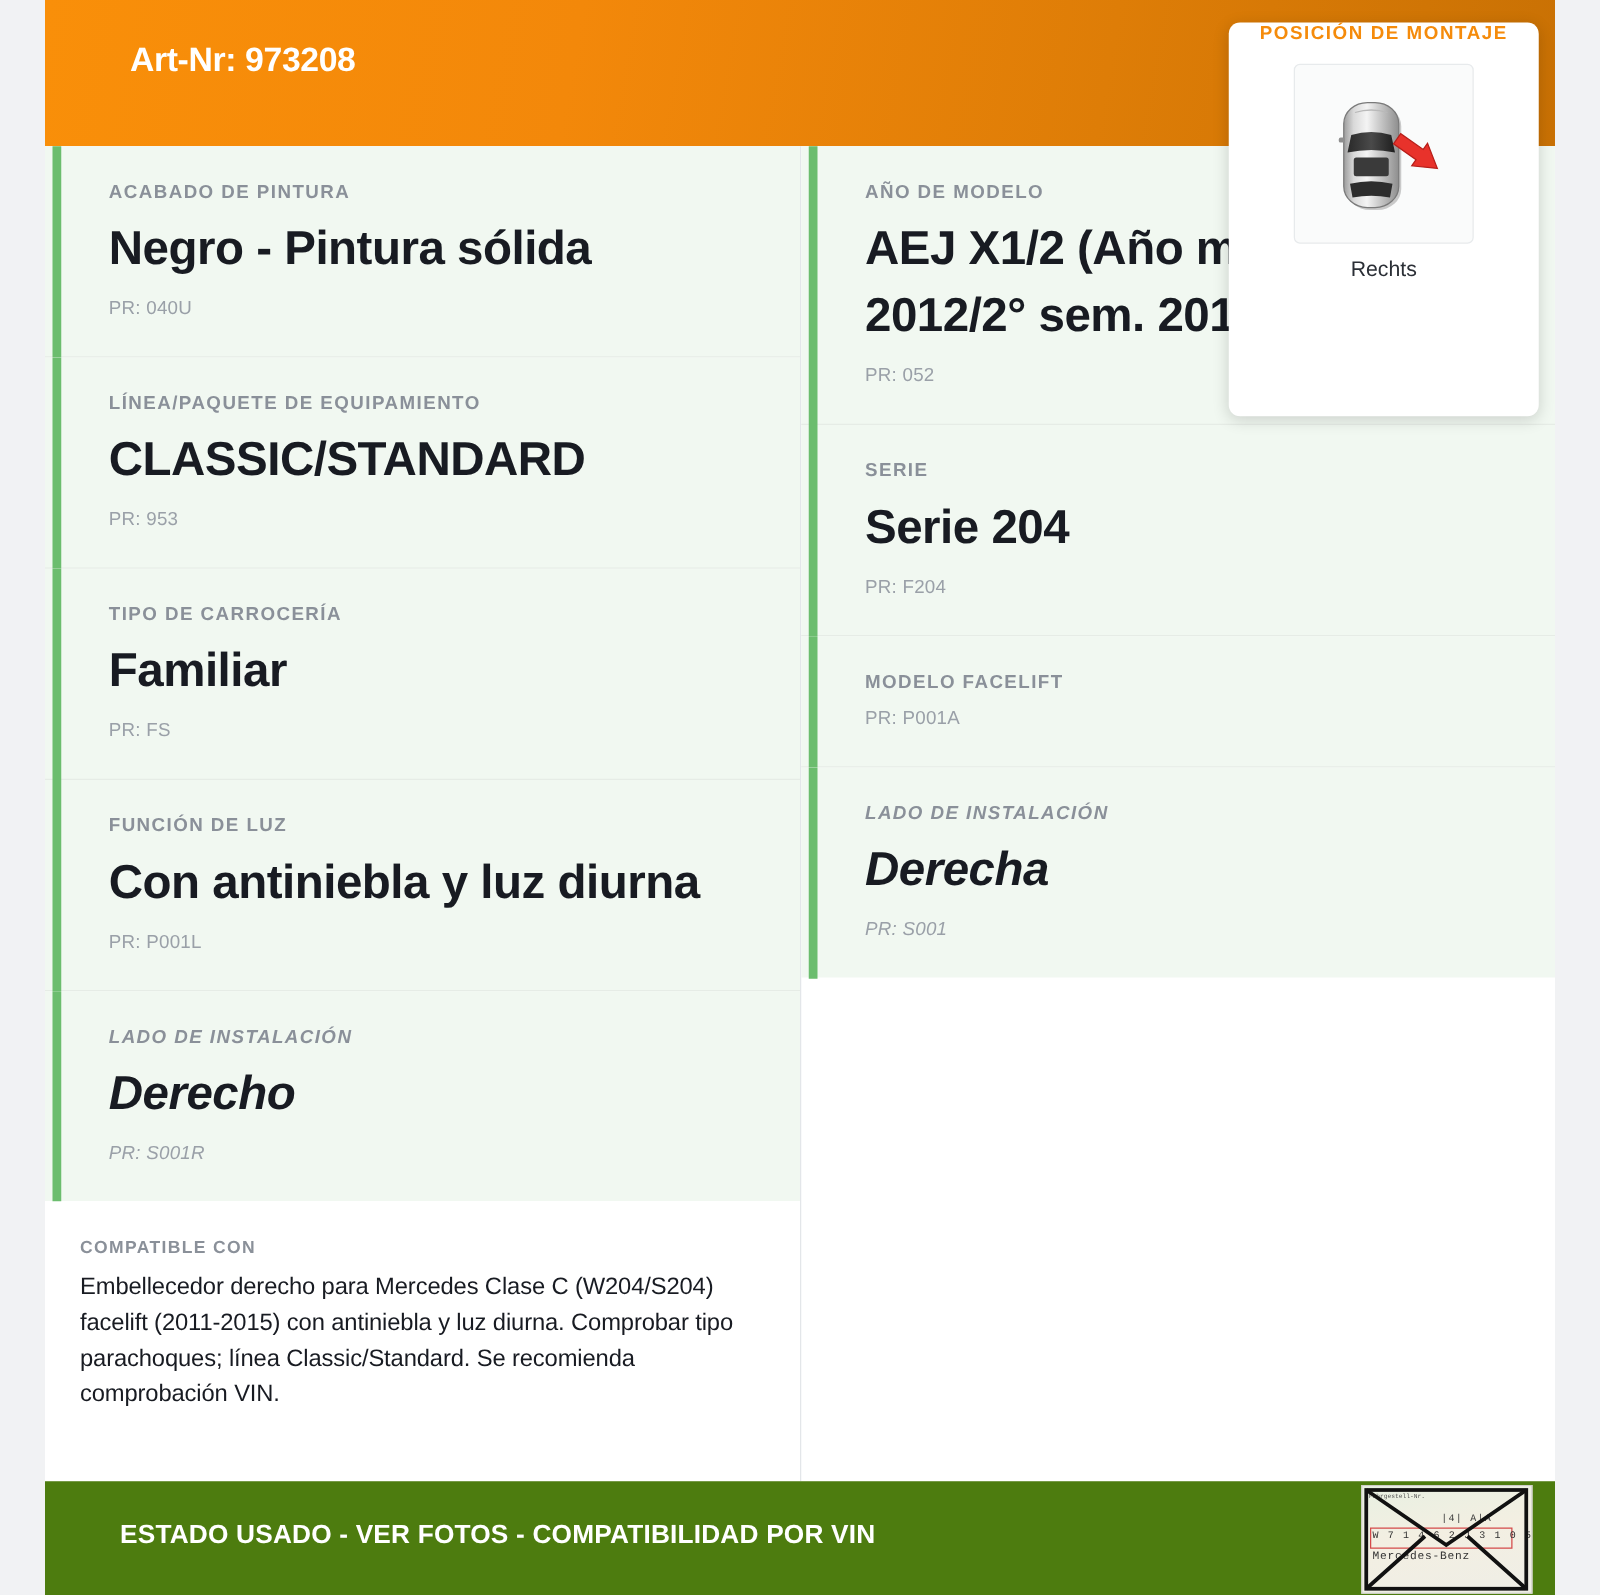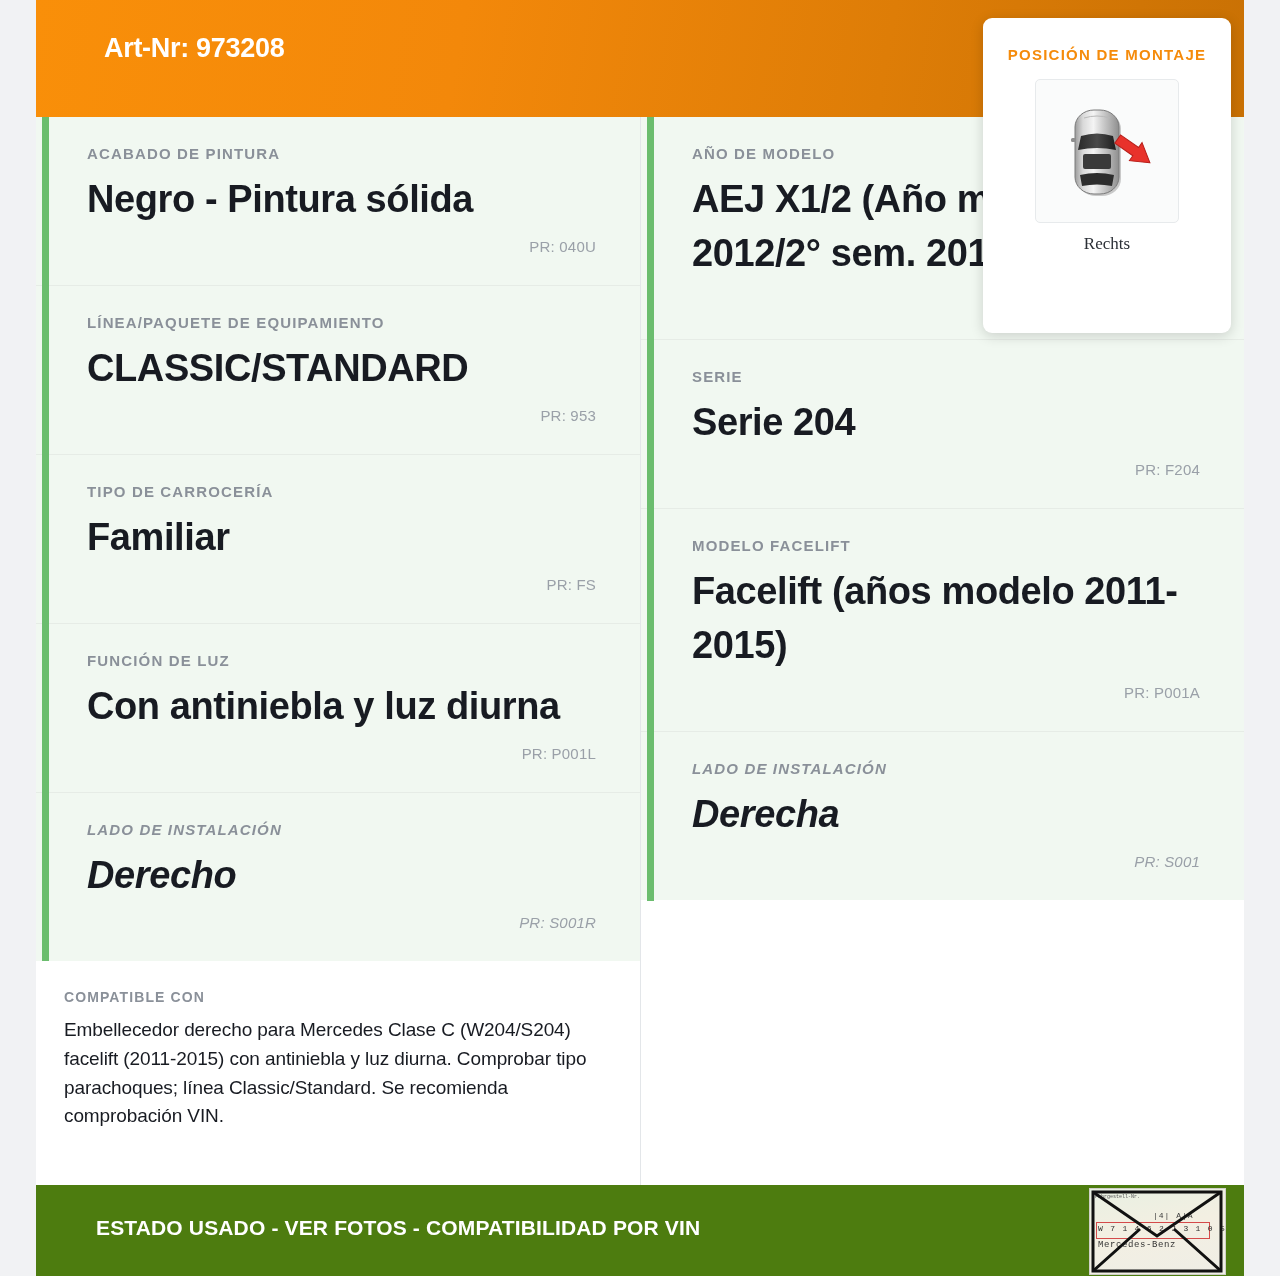--- a/index.html
+++ b/index.html
@@ -99,21 +99,20 @@
     font-weight: bold;
     color: #181b22;
     line-height: 1.42;
     letter-spacing: -0.4px;
   }
   .spec-pr {
     margin-top: 11px;
     font-size: 15px;
     color: #9aa0a8;
     letter-spacing: 0.2px;
-    text-align: right;
   }
 
   
   .compat {
     position: relative;
     background: #ffffff;
     box-sizing: border-box;
     padding: 28px 44px 30px 28px;
   }
   .compat-label {
@@ -137,21 +136,20 @@
     position: absolute;
     left: 983px;
     top: 18px;
     width: 248px;
     height: 315px;
     background: #ffffff;
     border-radius: 9px;
     box-shadow: 0 3px 13px rgba(0,0,0,0.16);
     box-sizing: border-box;
     text-align: center;
-    padding-top: 28px;
     z-index: 20;
   }
   .mount-title {
     font-size: 15px;
     font-weight: bold;
     color: #f58b0b;
     letter-spacing: 1.25px;
     text-transform: uppercase;
   }
   .mount-imgbox {
@@ -161,21 +159,20 @@
     background: #fafbfb;
     border: 1px solid #e7eaec;
     border-radius: 5px;
     position: relative;
     overflow: hidden;
   }
   .mount-caption {
     margin-top: 11px;
     font-size: 17px;
     color: #2b2f36;
-    font-family: Liberation Serif, serif;
   }
 
   
   .footer {
     position: absolute;
     left: 36px;
     top: 1185px;
     width: 1208px;
     height: 91px;
     background: #4d7c0f;
@@ -309,21 +306,20 @@
       </div>
 
       <div class="spec">
         <div class="spec-label">SERIE</div>
         <div class="spec-value">Serie 204</div>
         <div class="spec-pr">PR: F204</div>
       </div>
 
       <div class="spec">
         <div class="spec-label">MODELO FACELIFT</div>
-        <div class="spec-value">Facelift (años modelo 2011-2015)</div>
         <div class="spec-pr">PR: P001A</div>
       </div>
 
       <div class="spec last-green">
         <div class="spec-label">LADO DE INSTALACIÓN</div>
         <div class="spec-value">Derecha</div>
         <div class="spec-pr">PR: S001</div>
       </div>
 
     </div>

